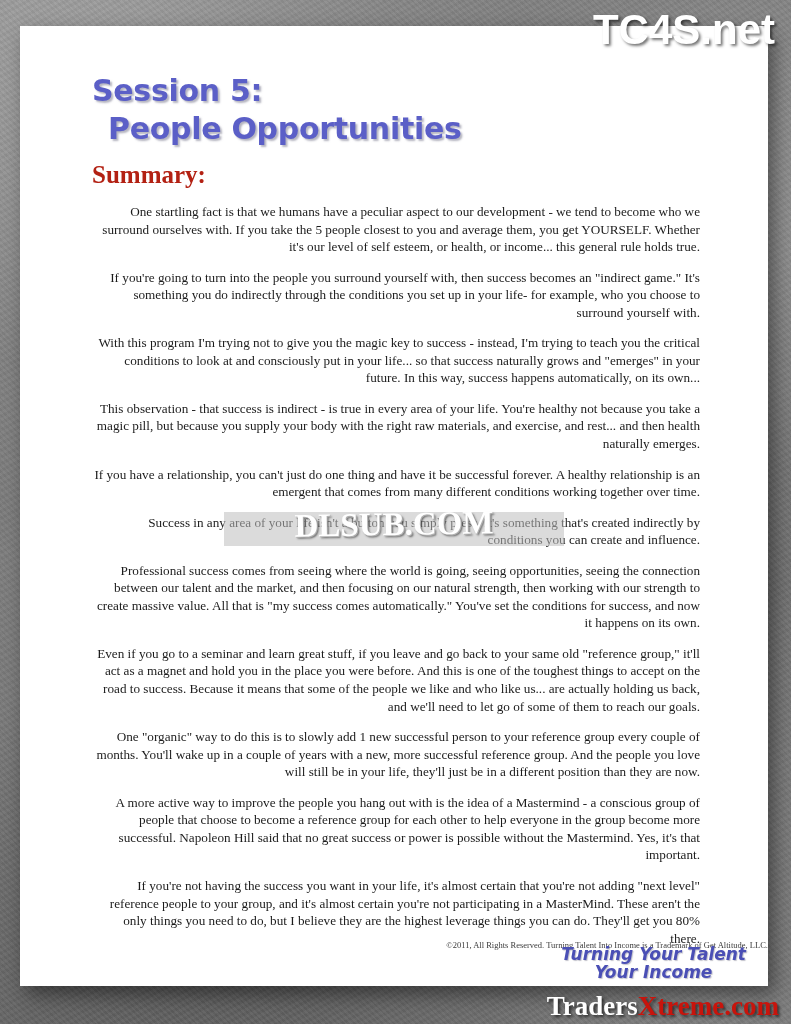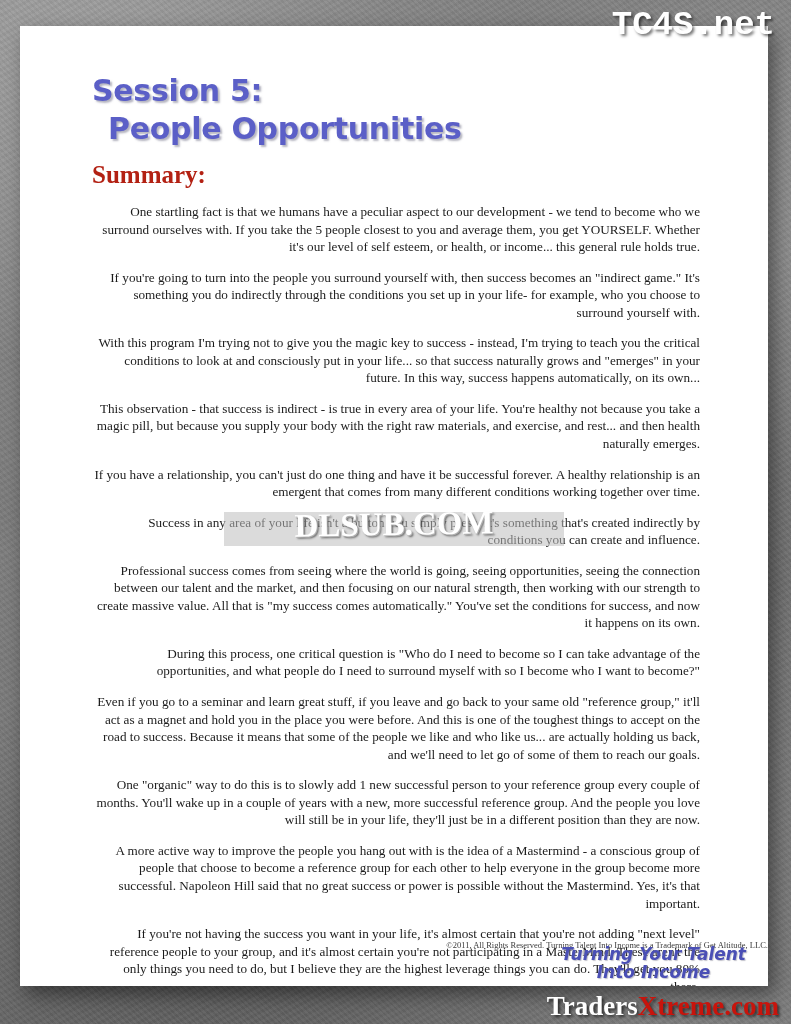--- a/index.html
+++ b/index.html
@@ -34,23 +34,23 @@
       repeating-linear-gradient(45deg, rgba(255,255,255,0.035) 0 2px, rgba(0,0,0,0.03) 2px 4px),
       repeating-linear-gradient(-28deg, rgba(0,0,0,0.03) 0 3px, rgba(255,255,255,0.02) 3px 6px);
     opacity: 0.9;
   }
 
   
   .brand-top {
     position: absolute;
     top: 6px;
     right: 16px;
-    font-family: Liberation Mono, monospace;
-    font-weight: bold;
-    font-size: 34px;
+    font-family: Liberation Sans, sans-serif;
+    font-weight: bold;
+    font-size: 42px;
     color: #ffffff;
     letter-spacing: 0px;
     text-shadow: 2px 2px 3px rgba(0,0,0,0.55);
     z-index: 40;
   }
 
   
   .page {
     position: absolute;
     left: 20px;
@@ -197,39 +197,38 @@
     <div class="summary-heading">Summary:</div>
 
     <div class="body-text">
       <p>One startling fact is that we humans have a peculiar aspect to our development - we tend to become who we surround ourselves with. If you take the 5 people closest to you and average them, you get YOURSELF. Whether it's our level of self esteem, or health, or income... this general rule holds true.</p>
       <p>If you're going to turn into the people you surround yourself with, then success becomes an "indirect game." It's something you do indirectly through the conditions you set up in your life- for example, who you choose to surround yourself with.</p>
       <p>With this program I'm trying not to give you the magic key to success - instead, I'm trying to teach you the critical conditions to look at and consciously put in your life... so that success naturally grows and "emerges" in your future. In this way, success happens automatically, on its own...</p>
       <p>This observation - that success is indirect - is true in every area of your life. You're healthy not because you take a magic pill, but because you supply your body with the right raw materials, and exercise, and rest... and then health naturally emerges.</p>
       <p>If you have a relationship, you can't just do one thing and have it be successful forever. A healthy relationship is an emergent that comes from many different conditions working together over time.</p>
       <p>Success in any area of your life isn't a button you simply press. It's something that's created indirectly by conditions you can create and influence.</p>
       <p>Professional success comes from seeing where the world is going, seeing opportunities, seeing the connection between our talent and the market, and then focusing on our natural strength, then working with our strength to create massive value. All that is "my success comes automatically." You've set the conditions for success, and now it happens on its own.</p>
-      <p>During this process, one critical question is "Who do I need to become so I can take advantage of the opportunities, and what people do I need to surround myself with so I become who I want to become?"</p>
       <p>Even if you go to a seminar and learn great stuff, if you leave and go back to your same old "reference group," it'll act as a magnet and hold you in the place you were before. And this is one of the toughest things to accept on the road to success. Because it means that some of the people we like and who like us... are actually holding us back, and we'll need to let go of some of them to reach our goals.</p>
       <p>One "organic" way to do this is to slowly add 1 new successful person to your reference group every couple of months. You'll wake up in a couple of years with a new, more successful reference group. And the people you love will still be in your life, they'll just be in a different position than they are now.</p>
       <p>A more active way to improve the people you hang out with is the idea of a Mastermind - a conscious group of people that choose to become a reference group for each other to help everyone in the group become more successful. Napoleon Hill said that no great success or power is possible without the Mastermind. Yes, it's that important.</p>
       <p>If you're not having the success you want in your life, it's almost certain that you're not adding "next level" reference people to your group, and it's almost certain you're not participating in a MasterMind. These aren't the only things you need to do, but I believe they are the highest leverage things you can do. They'll get you 80% there.</p>
 
     </div>
 
   </div>
 
   <div class="wm-band"></div>
   <div class="watermark-center">
     <span class="wm-text wm-red">DLSUB.COM</span>
   </div>
 
   <div class="footer-copy">©2011, All Rights Reserved. Turning Talent Into Income is a Trademark of Get Altitude, LLC.</div>
 
   <div class="footer-logo">
     <span>Turning Your Talent</span>
-    <span class="l2">Into Income</span>
+    <span class="l2">Your Income</span>
   </div>
 
 </div>
 
 <div class="brand-bottom">
   <span>Traders</span><span class="red">Xtreme.com</span>
 </div>
 
 </body></html>

